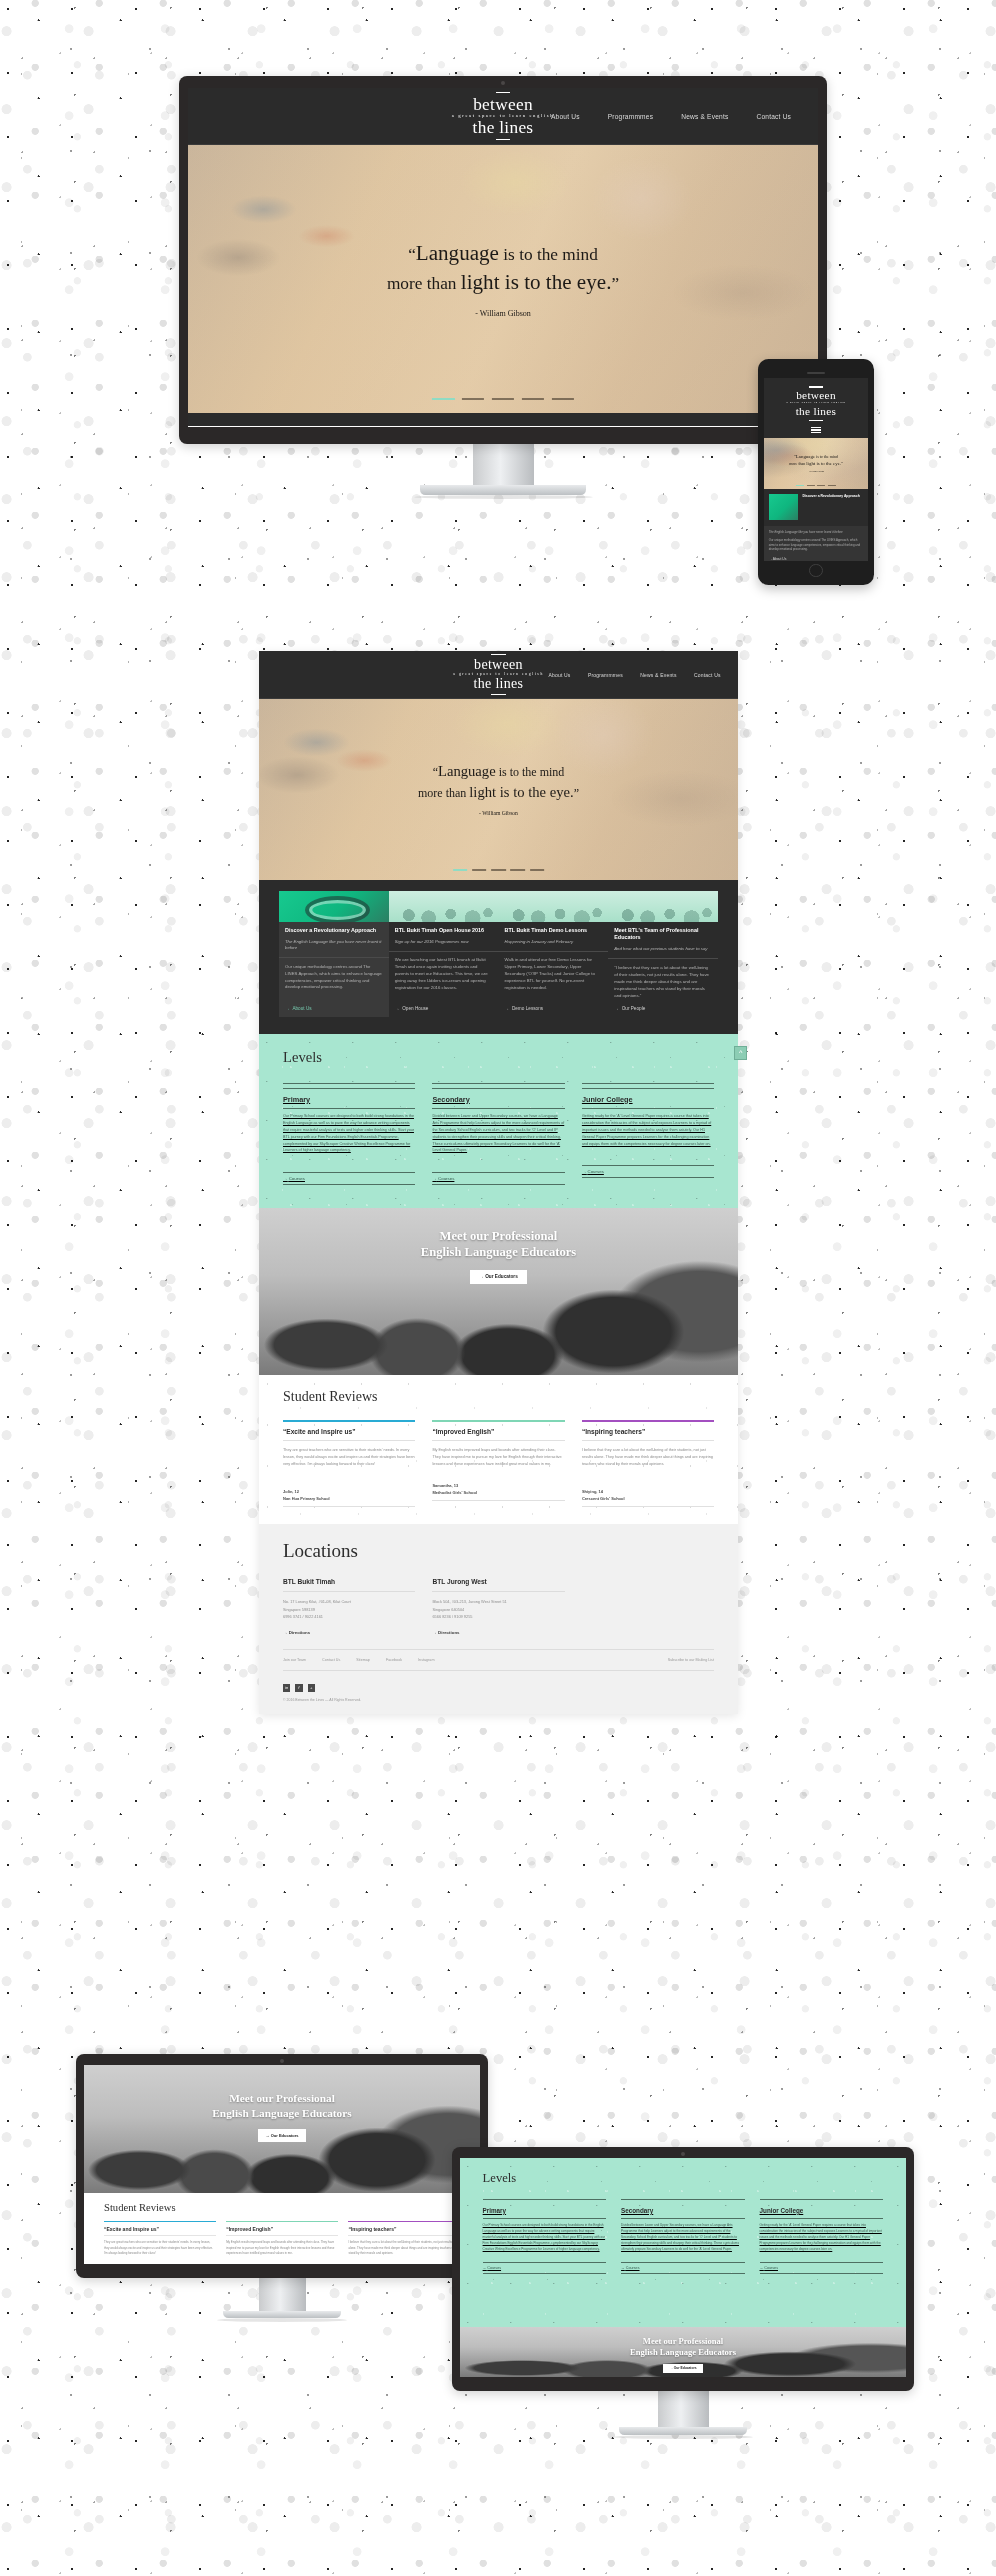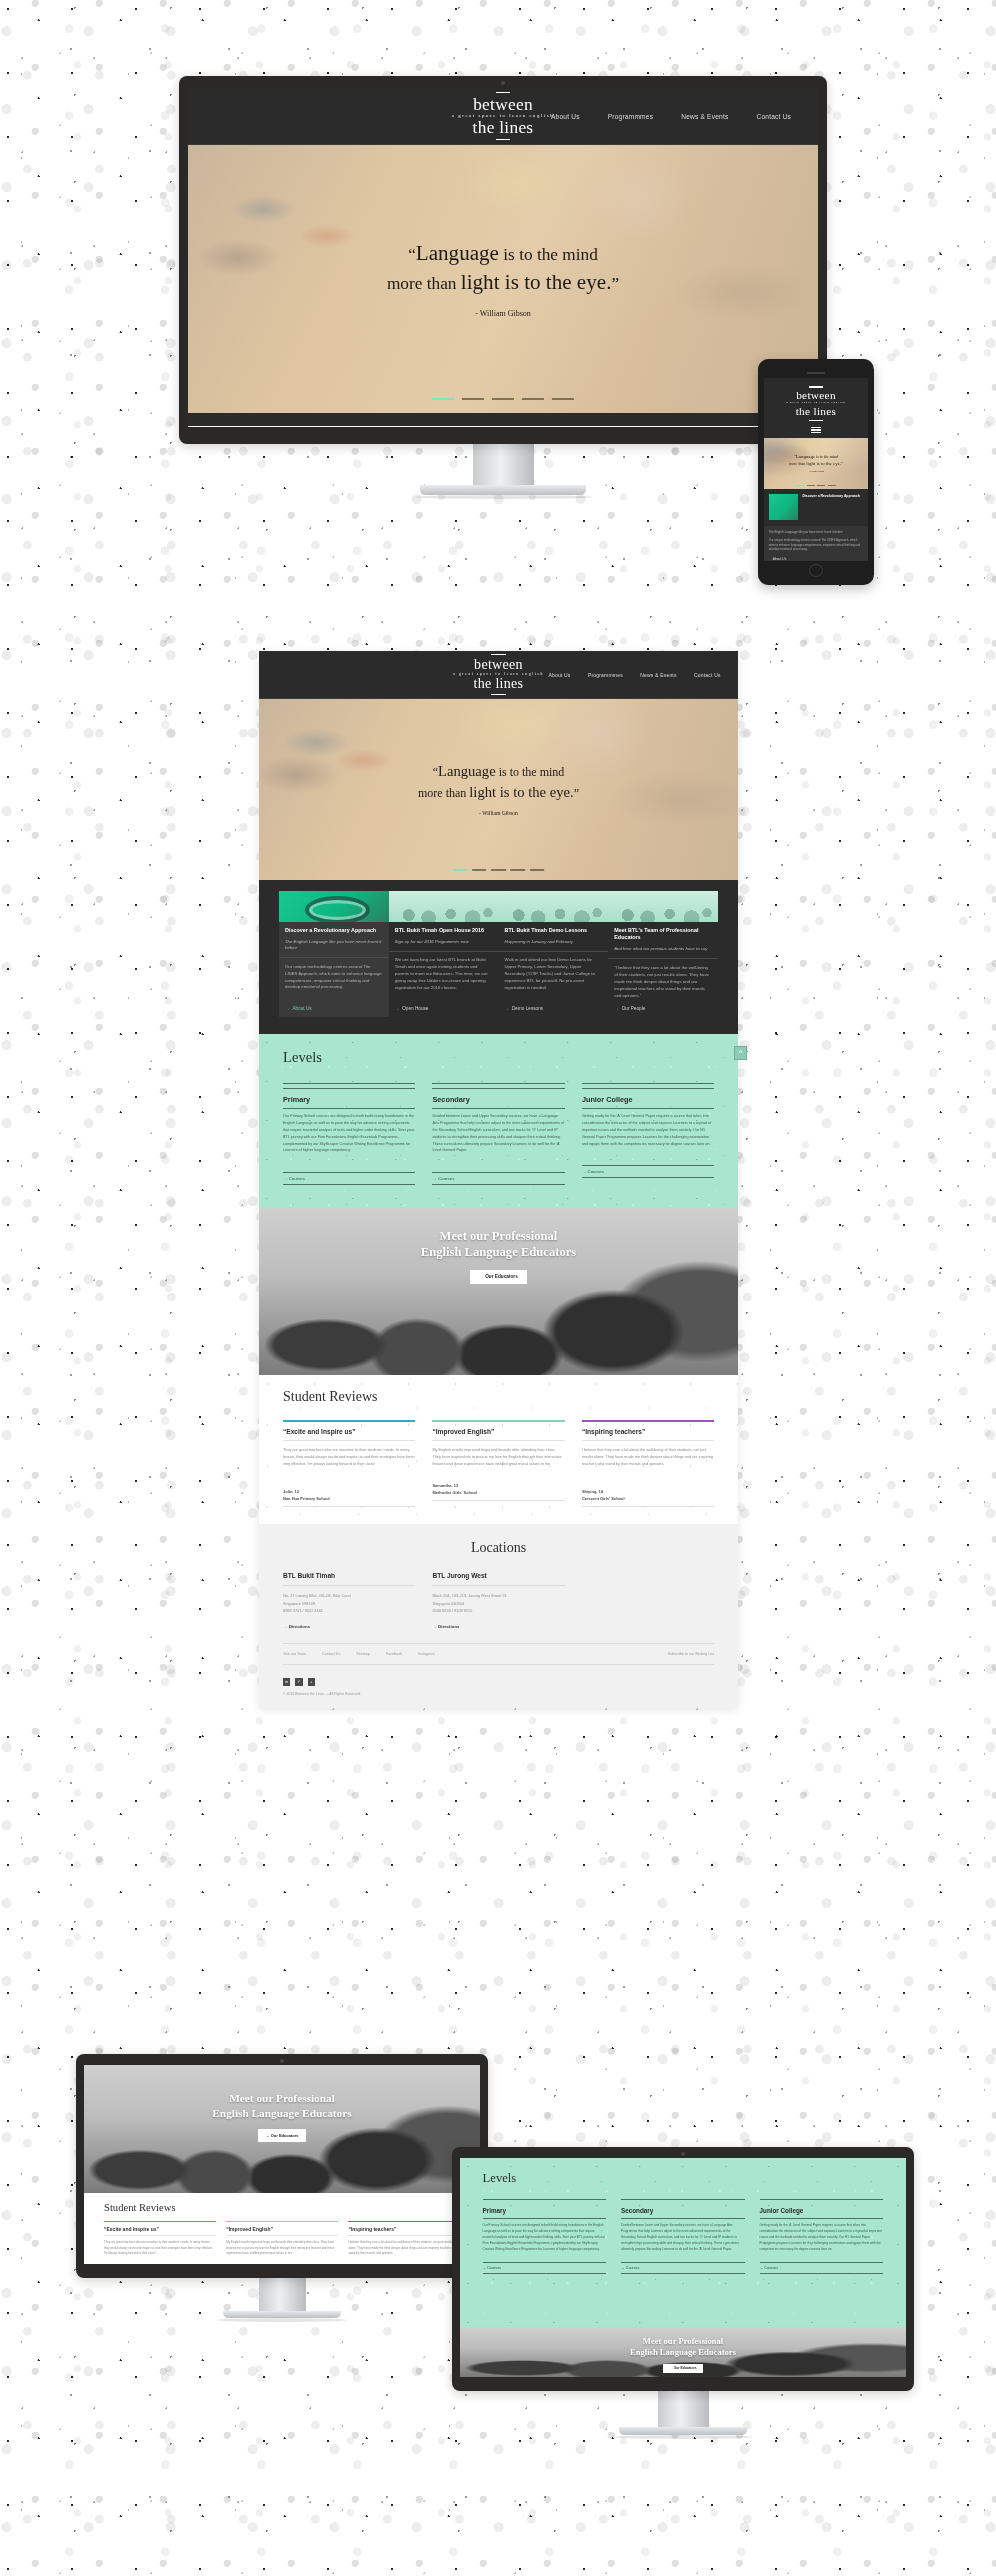--- a/index.html
+++ b/index.html
@@ -110,21 +110,21 @@
   .mint{background:#a8e6d0;position:relative;}
   .mint .speck{position:absolute;inset:0;opacity:.5;
     background-image:
       radial-gradient(circle at 18% 22%, rgba(0,0,0,.5) 0 0.7px, transparent 0.8px),
       radial-gradient(circle at 62% 48%, rgba(0,0,0,.35) 0 0.7px, transparent 0.7px),
       radial-gradient(circle at 84% 72%, rgba(255,255,255,.7) 0 0.8px, transparent 0.9px),
       radial-gradient(circle at 38% 80%, rgba(255,255,255,.6) 0 0.7px, transparent 0.8px);
     background-size:43px 39px,54px 49px,38px 46px,62px 41px;}
   .sec-h{font-family:"Liberation Serif",serif;color:#2e2e2e;}
   .cols{display:flex;position:relative;}
-  .col{flex:1;}
+  .col{flex:1;text-decoration:underline;}
   .col .hr{border-top:0.7px solid #4e6f62;}
   .col h3{font-weight:bold;color:#2b2b2b;}
   .col p{color:#416054;}
   .col .lnk{color:#33564a;}
   .scrolltop{position:absolute;background:#8ccdb4;border:0.7px solid #6fae97;color:#fff;
              display:flex;align-items:center;justify-content:center;}
 
   
   .edu{position:relative;background:linear-gradient(180deg,#bdbdbd,#8f8f8f 55%,#6f6f6f);
        display:flex;flex-direction:column;align-items:center;overflow:hidden;}
@@ -457,21 +457,21 @@
               <div class="who" style="font-size:4px;">Shiying, 14</div>
               <div class="who" style="font-size:4px;margin-top:2px;">Crescent Girls' School</div>
             </div>
             <div style="border-top:0.7px solid #e0e0e0;margin-top:4.7px;"></div>
           </div>
         </div>
       </div>
     </div>
 
     <div class="loc" style="padding:16px 24px 12px;">
-      <div class="sec-h" style="font-size:14px;margin-bottom:16px;text-align:center;">Locations</div>
+      <div class="sec-h" style="font-size:19px;margin-bottom:16px;">Locations</div>
       <div style="display:flex;gap:17.3px;">
         <div class="lc">
           <h3 style="font-size:6.6px;">BTL Bukit Timah</h3>
           <div style="border-top:0.7px solid #dcdcdc;margin-top:6px;"></div>
           <p style="font-size:3.9px;line-height:1.9;margin-top:6px;">No. 17 Lorong Kilat, #01-08, Kilat Court</p>
           <p style="font-size:3.9px;line-height:1.9;">Singapore 598139</p>
           <p style="font-size:3.9px;line-height:1.9;">6996 3741 / 9022 4161</p>
           <div class="dir" style="font-size:4.4px;margin-top:9.3px;"><span>→</span> <span>Directions</span></div>
         </div>
         <div class="lc">

